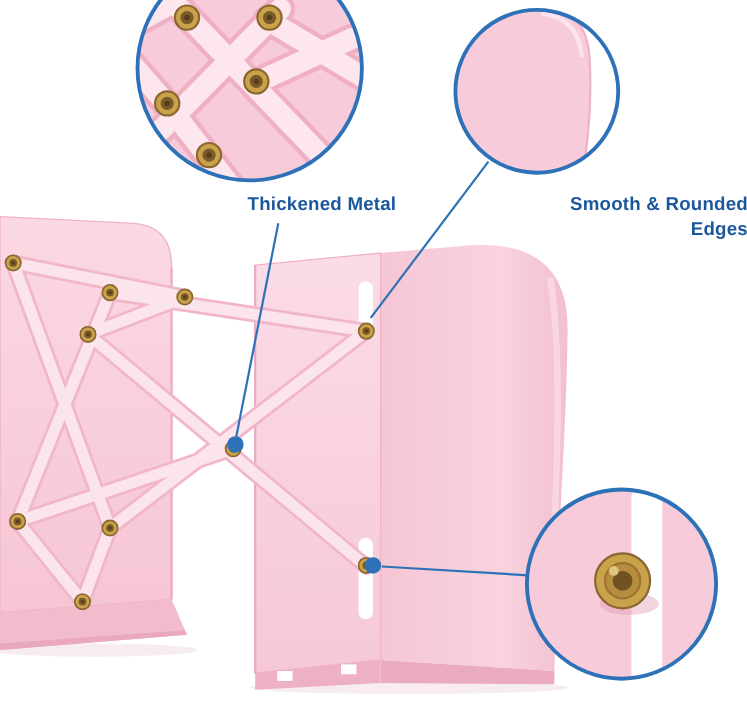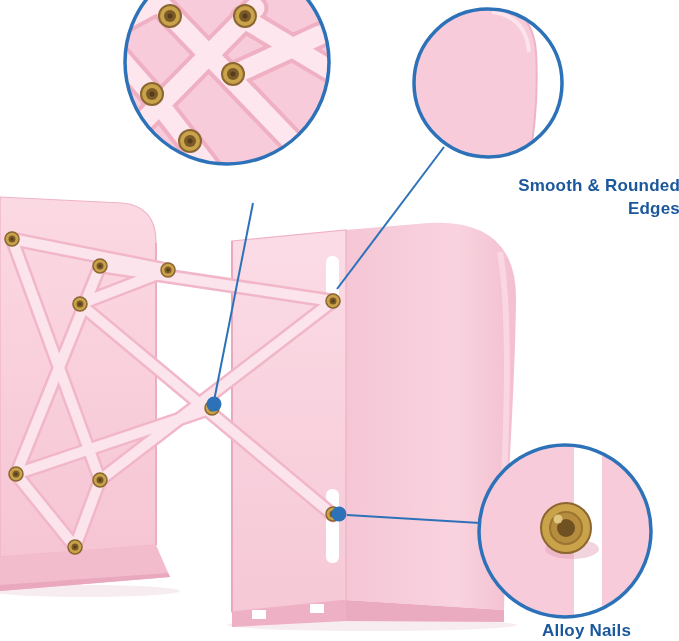--- a/index.html
+++ b/index.html
@@ -250,18 +250,18 @@
 
     <g>
       <line x1="253" y1="203" x2="214" y2="401" stroke="var(--accent-blue)" stroke-width="2"></line>
       <circle cx="214" cy="404" r="7.5" fill="var(--accent-blue)"></circle>
       <line x1="444" y1="147" x2="337" y2="289" stroke="var(--accent-blue)" stroke-width="2"></line>
       <line x1="347" y1="515" x2="480" y2="523" stroke="var(--accent-blue)" stroke-width="2"></line>
       <circle cx="339" cy="514" r="7.5" fill="var(--accent-blue)"></circle>
     </g>
   </svg>
 
+  <div class="callout-label lbl-thickened">Thickened Metal</div>
 
   <div class="callout-label lbl-smooth">Smooth &amp; Rounded Edges</div>
 
-  <div class="callout-label lbl-alloy">Alloy Nails</div>
 
 </div>
 
 </body></html>

